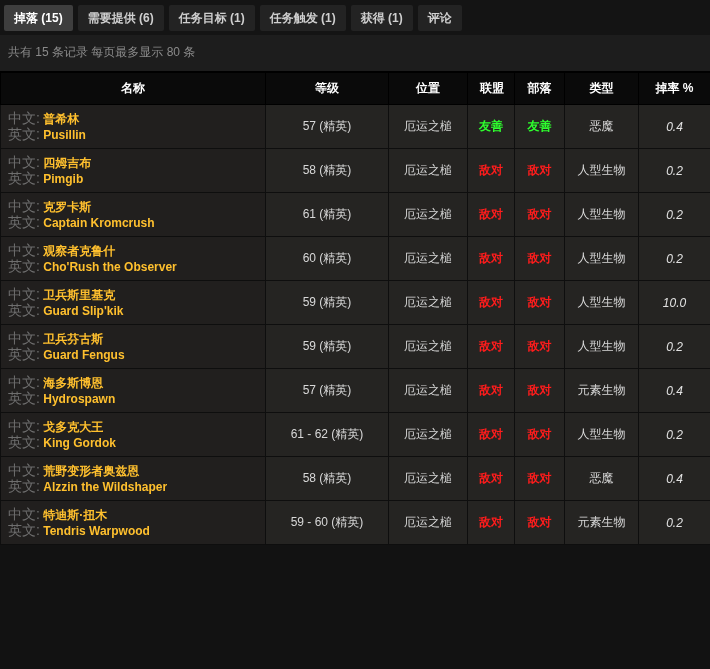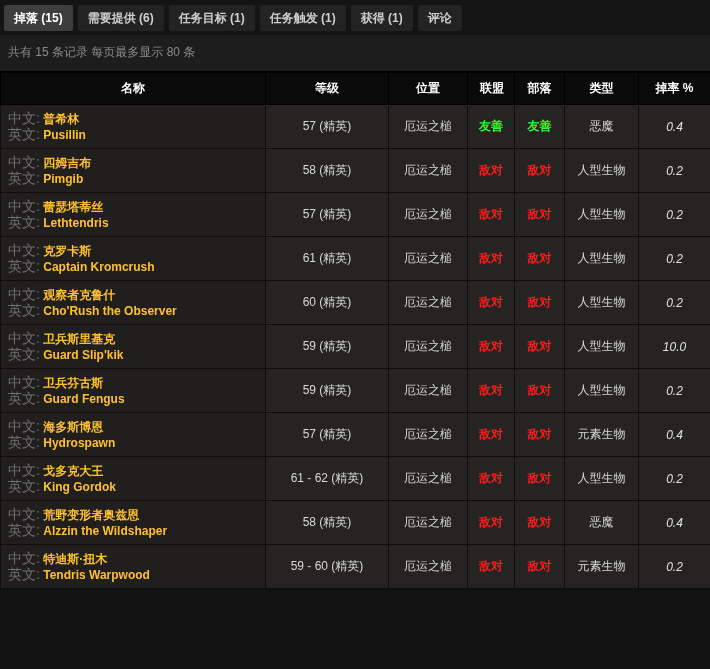--- a/index.html
+++ b/index.html
@@ -118,35 +118,20 @@
     <td class="c-loc">
       <a>厄运之槌</a></td>
     <td class="hostile">敌对</td>
     <td class="hostile">敌对</td>
     <td class="c-type">人型生物</td>
     <td class="c-drop">0.2</td>
   </tr>
   <tr>
     <td class="c-name">
       <div><span class="nlabel">中文:</span>
-        <a class="gold">蕾瑟塔蒂丝</a></div>
-      <div><span class="nlabel">英文:</span>
-        <a class="gold">Lethtendris</a></div>
-    </td>
-    <td class="c-level">57 (精英)</td>
-    <td class="c-loc">
-      <a>厄运之槌</a></td>
-    <td class="hostile">敌对</td>
-    <td class="hostile">敌对</td>
-    <td class="c-type">人型生物</td>
-    <td class="c-drop">0.2</td>
-  </tr>
-  <tr>
-    <td class="c-name">
-      <div><span class="nlabel">中文:</span>
         <a class="gold">克罗卡斯</a></div>
       <div><span class="nlabel">英文:</span>
         <a class="gold">Captain Kromcrush</a></div>
     </td>
     <td class="c-level">61 (精英)</td>
     <td class="c-loc">
       <a>厄运之槌</a></td>
     <td class="hostile">敌对</td>
     <td class="hostile">敌对</td>
     <td class="c-type">人型生物</td>

